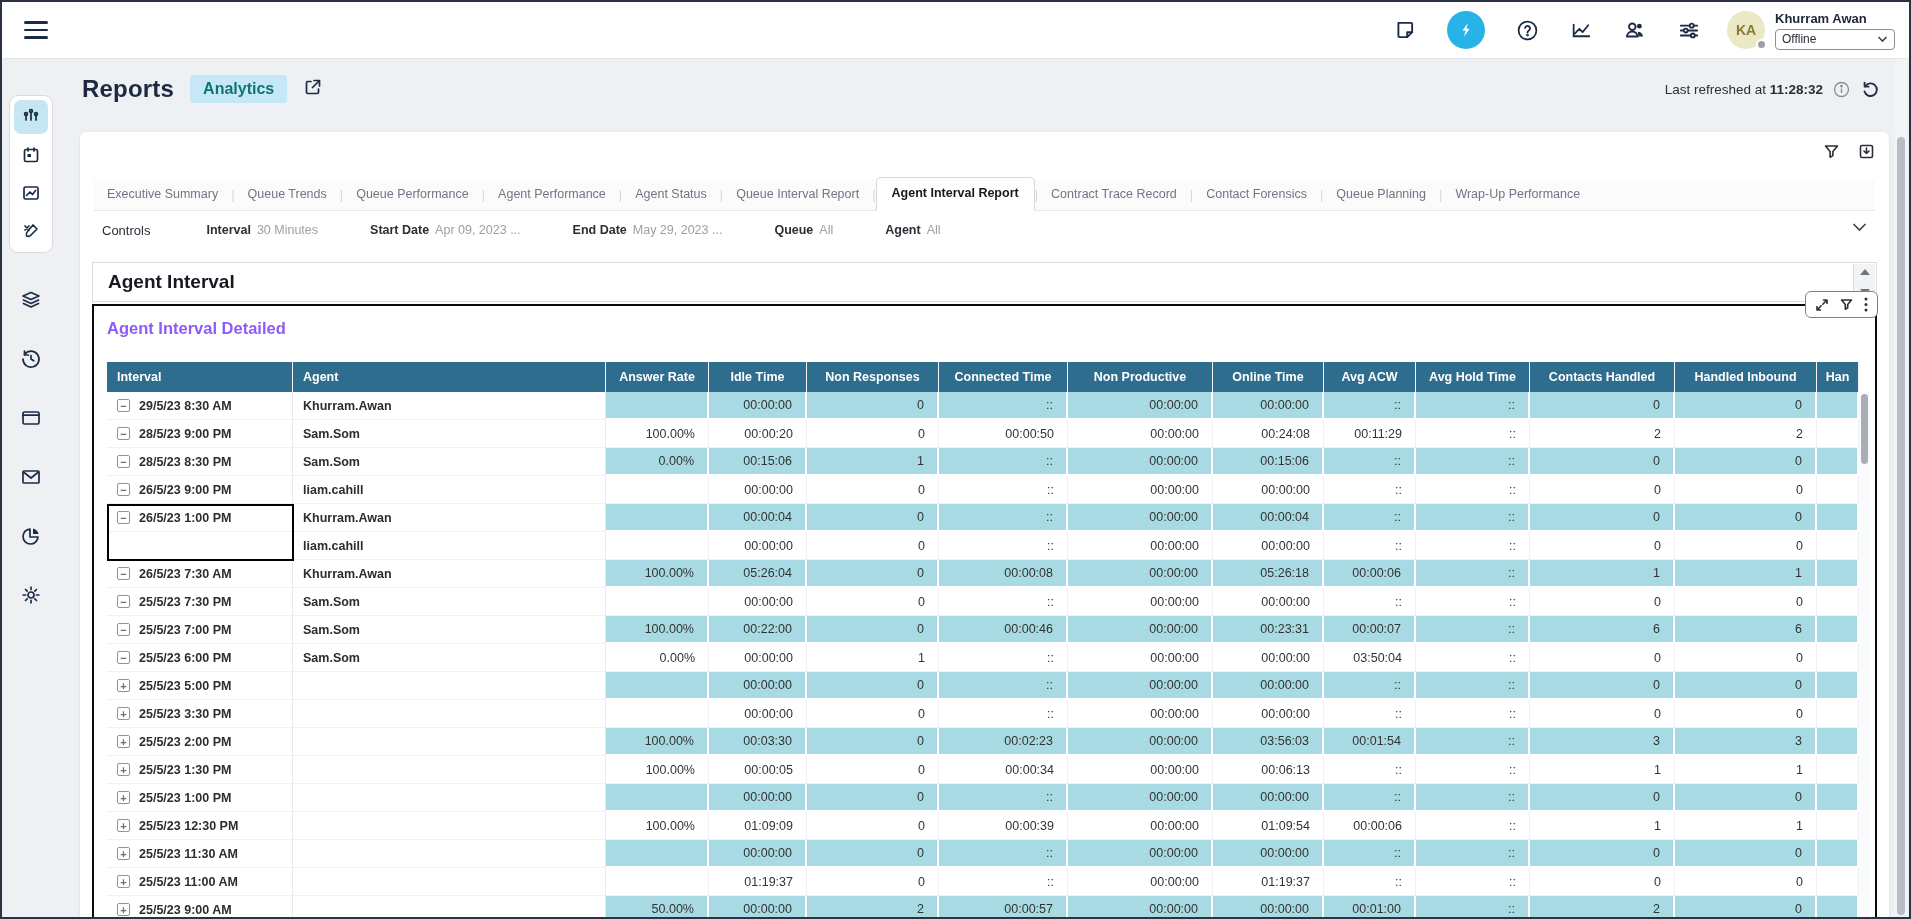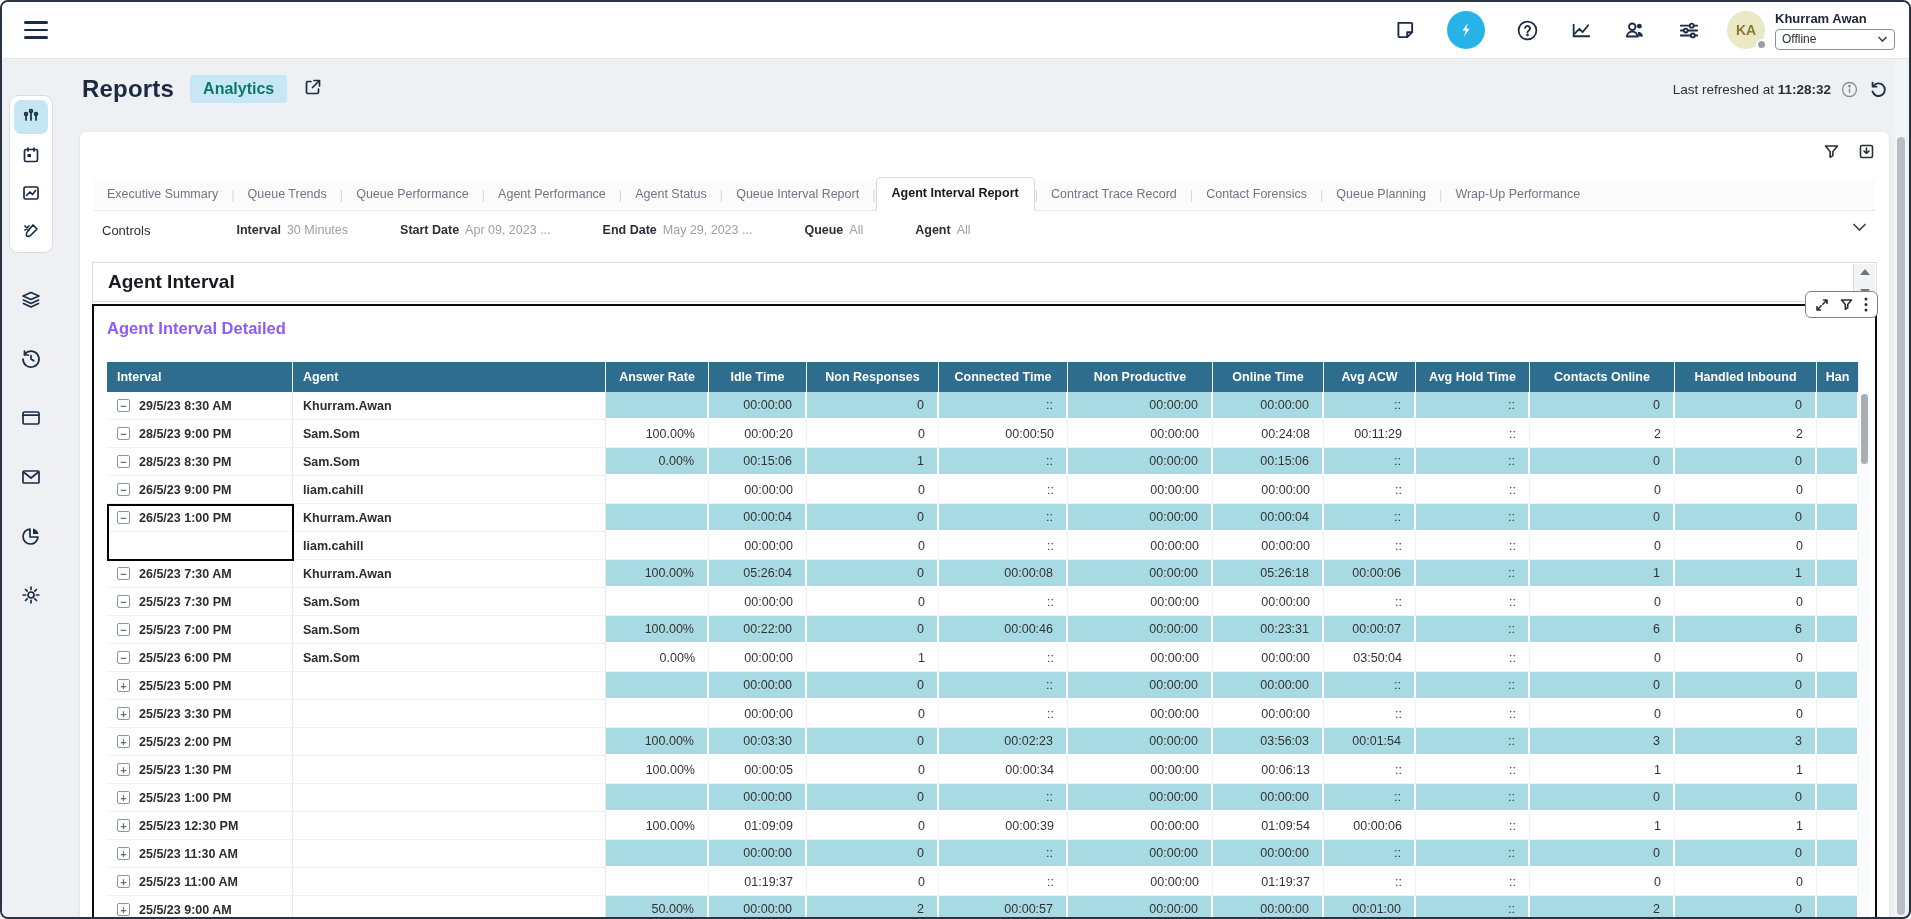--- a/index.html
+++ b/index.html
@@ -1,17 +1,17 @@
 <!DOCTYPE html>
 <html><head>
 <meta charset="utf-8">
 <style>
   * { margin:0; padding:0; box-sizing:border-box; }
   html,body { width:1911px; height:919px; font-family:"Liberation Sans", sans-serif; background:#fff; }
-  .window { position:relative; width:1911px; height:919px; border:2px solid #2a3342; border-radius:8px; overflow:hidden; background:#eef0f3; }
+  .window { position:relative; width:1911px; height:919px; border:2px solid #2a3342; border-radius:0; overflow:hidden; background:#eef0f3; }
 
   
   .topbar { position:absolute; top:0; left:0; right:0; height:57px; background:#fff; border-bottom:1px solid #e4e6e9; display:flex; align-items:center; padding:0 14px; z-index:20; }
   .hamburger { width:24px; height:18px; display:flex; flex-direction:column; justify-content:space-between; cursor:pointer; margin-left:8px; }
   .hamburger span { display:block; height:2.6px; background:#1c2b45; border-radius:2px; }
   .topbar-spacer { flex:1; }
   .top-icons { display:flex; align-items:center; gap:30px; margin-right:26px; }
   .tico { width:24px; height:24px; display:flex; align-items:center; justify-content:center; cursor:pointer; }
   .tico svg { stroke:#1c2b45; fill:none; stroke-width:1.7; stroke-linecap:round; stroke-linejoin:round; }
   .bolt-circle { width:38px; height:38px; border-radius:50%; background:#27b3e8; display:flex; align-items:center; justify-content:center; cursor:pointer; }
@@ -31,38 +31,38 @@
   .sico.active { background:#c5e7f2; }
   .sico svg { stroke:#1c2b45; fill:none; stroke-width:1.7; stroke-linecap:round; stroke-linejoin:round; }
   .side-loose { margin-top:30px; display:flex; flex-direction:column; gap:25px; align-items:center; }
 
   
   .main-head { position:absolute; top:57px; left:58px; right:0; height:73px; }
   .title-row { position:absolute; left:22px; top:16px; display:flex; align-items:center; gap:16px; }
   .page-title { font-size:24px; font-weight:bold; color:#1c2940; letter-spacing:0.2px; }
   .badge { background:#c6e8f6; color:#0f766e; font-size:16px; font-weight:bold; padding:5px 13px; border-radius:4px; }
   .ext-ico { cursor:pointer; } .ext-ico svg { stroke:#1c2b45; fill:none; stroke-width:1.7; stroke-linecap:round; stroke-linejoin:round; }
-  .refresh-row { position:absolute; right:20px; top:20px; display:flex; align-items:center; gap:10px; font-size:13.5px; color:#2a2f36; }
+  .refresh-row { position:absolute; right:28px; top:20px; display:flex; align-items:center; gap:10px; font-size:13.5px; color:#2a2f36; }
   .refresh-row b { font-weight:bold; }
   .info-ico, .refresh-ico { cursor:pointer; display:flex; }
   .info-ico svg { stroke:#8b9096; fill:none; stroke-width:1.4; }
   .refresh-ico svg { stroke:#22304a; fill:none; stroke-width:1.9; stroke-linecap:round; stroke-linejoin:round; }
 
   
   .card { position:absolute; top:130px; left:78px; width:1809px; bottom:-20px; background:#fff; border-radius:6px; box-shadow:0 1px 3px rgba(0,0,0,0.10); }
   .card-icons { position:absolute; top:11px; right:14px; display:flex; gap:18px; }
   .card-icons .cico { cursor:pointer; } .card-icons svg { stroke:#2a2f36; fill:none; stroke-width:1.6; stroke-linecap:round; stroke-linejoin:round; }
 
   .tabs { position:absolute; top:48px; left:14px; right:14px; height:31px; display:flex; align-items:flex-end; border-bottom:1px solid #e4e6e9; background:#fbfbfc; }
   .tab { font-size:12.5px; color:#6f7682; padding:8px 13px 9px; cursor:pointer; white-space:nowrap; }
   .tab-sep { color:#d4d7db; font-size:13px; padding-bottom:8px; }
   .tab.active { background:#fff; color:#16191f; font-weight:bold; border:1px solid #d5d8db; border-bottom:1px solid #fff; border-radius:5px 5px 0 0; margin-bottom:-1px; padding:8px 15px 10px; }
 
   .controls { position:absolute; top:82px; left:14px; right:14px; height:32px; display:flex; align-items:center; font-size:12.5px; }
-  .controls-label { color:#2b2f36; font-size:13px; margin-right:86px; margin-left:8px; }
+  .controls-label { color:#2b2f36; font-size:13px; margin-right:56px; margin-left:8px; }
   .ctrl { margin-right:52px; white-space:nowrap; cursor:pointer; }
   .ctrl b { color:#2b2f36; font-weight:bold; margin-right:6px; }
   .ctrl span { color:#9aa0a8; }
   .controls-chevron { position:absolute; right:8px; top:8px; cursor:pointer; }
   .controls-chevron svg { stroke:#444; fill:none; stroke-width:1.7; stroke-linecap:round; }
 
   .section-box { position:absolute; top:122px; left:12px; right:12px; height:40px; border:1px solid #d9dce0; background:#fff;margin-top:8px; }
   .section-title { font-size:19px; font-weight:bold; color:#16191f; line-height:38px; padding-left:15px; }
   .spinner { position:absolute; top:1px; right:1px; bottom:1px; width:22px; background:#f2f3f4; border-left:1px solid #dcdfe2; cursor:pointer; }
   .spin-up { position:absolute; top:5px; left:6px; width:0; height:0; border-left:5px solid transparent; border-right:5px solid transparent; border-bottom:6px solid #70757a; }
@@ -356,21 +356,21 @@
             <div class="th left">Interval</div>
             <div class="th left">Agent</div>
             <div class="th">Answer Rate</div>
             <div class="th">Idle Time</div>
             <div class="th">Non Responses</div>
             <div class="th">Connected Time</div>
             <div class="th">Non Productive</div>
             <div class="th">Online Time</div>
             <div class="th">Avg ACW</div>
             <div class="th">Avg Hold Time</div>
-            <div class="th">Contacts Online</div>
+            <div class="th">Contacts Handled</div>
             <div class="th">Handled Inbound</div>
             <div class="th">Han</div>
           </div>
         <div id="tbody">
             <div class="trow tr shade">
               <div class="td c-interval">
                 <span class="expand">−</span>
                 <span>29/5/23 8:30 AM</span>
               </div>
               <div class="td c-agent">Khurram.Awan</div>

